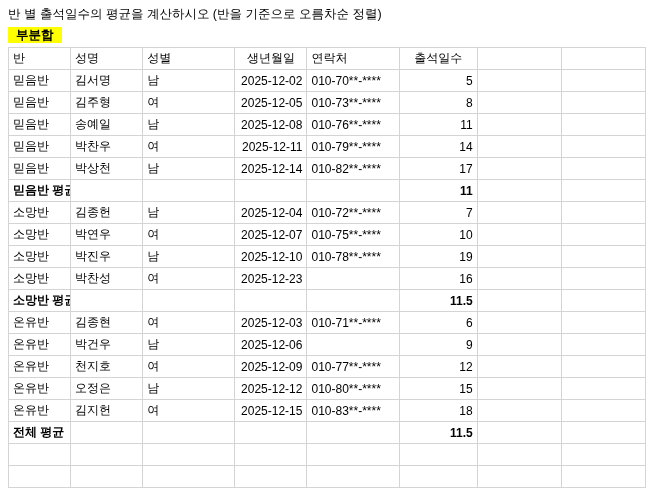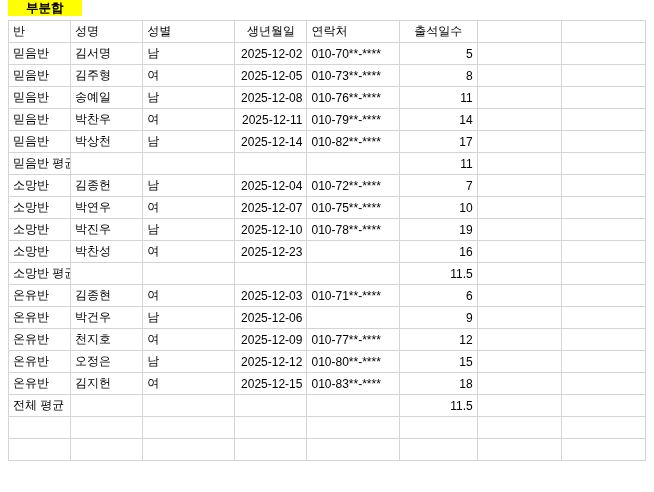--- a/index.html
+++ b/index.html
@@ -27,21 +27,21 @@
     color: #000;
     white-space: nowrap;
   }
   .subtitle-row {
     padding: 0 0 3px 8px;
   }
   .highlight {
     background: #ffff00;
     font-weight: bold;
     font-size: 12.5px;
-    padding: 1px 18px;
+    padding: 1px 8px;
   }
   table.grid {
     border-collapse: collapse;
     table-layout: fixed;
     width: 638px;
     margin-left: 8px;
   }
   table.grid td {
     border: 1px solid #d4d4d4;
     height: 21px;
@@ -55,29 +55,30 @@
   .c-name   { width: 72px; }
   .c-gender { width: 92px; }
   .c-birth  { width: 72px; }
   .c-phone  { width: 92px; }
   .c-days   { width: 78px; }
   .c-pad1   { width: 84px; }
   .c-pad2   { width: 84px; }
   .hdr td { font-weight: normal; }
   .num { text-align: right; }
   .ctr { text-align: center; }
-  .bold { font-weight: normal; }
+  .bold { font-weight: bold; }
   .blankrow td { height: 21px; }
   .birth-cell { text-align: right; padding-right: 6px; margin-top: 28px; }
 </style>
 </head>
 <body>
 
 <div class="sheet">
 
+  <div class="title-row">반 별 출석일수의 평균을 계산하시오 (반을 기준으로 오름차순 정렬)</div>
 
   <div class="subtitle-row">
     <span class="highlight">부분합</span>
   </div>
 
   <table class="grid">
     <colgroup>
       <col class="c-class">
         <col class="c-name">
         <col class="c-gender">

